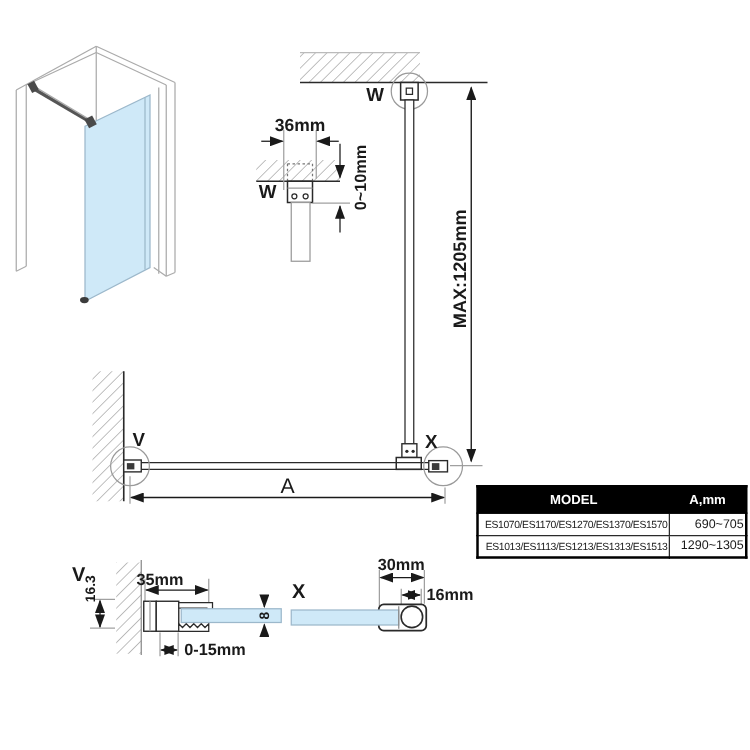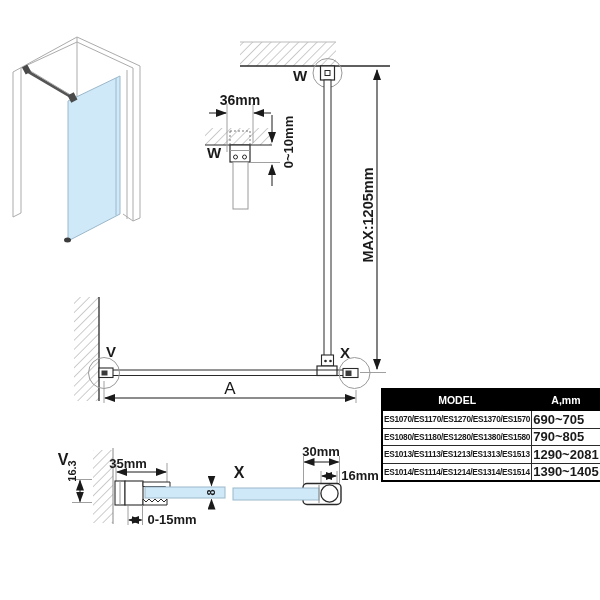--- a/index.html
+++ b/index.html
@@ -12,24 +12,24 @@
   .t-dim-sm{font-size:11px;font-weight:bold;}
   .t-marker{font-size:15px;font-weight:bold;}
   .t-marker-lg{font-size:16px;font-weight:bold;}
   .t-A{font-size:17px;font-weight:normal;}
   .t-max{font-size:14.5px;font-weight:bold;}
 
   .spec-table{position:absolute;left:381px;top:388px;width:217px;}
   .spec-table table{border-collapse:collapse;width:100%;border:2px solid #000;}
   .spec-table th{background:#000;color:#fff;font-size:10.5px;font-weight:bold;
                  height:18px;padding:1px 2px;border:1px solid #000;margin-top:14px;}
-  .spec-table td{border:1px solid #2a2a2a;text-align:left;padding:0 1px;
-                 height:16.5px;color:#1a1a1a;font-weight:bold;}
+  .spec-table td{border:1px solid #2a2a2a;text-align:right;padding:0 1px;
+                 height:16.5px;color:#1a1a1a;}
   .spec-table td.model{font-size:8.3px;width:150px;letter-spacing:-0.3px;white-space:nowrap;}
-  .spec-table td.amm{font-size:13px;}
+  .spec-table td.amm{font-size:10px;}
 </style>
 </head>
 <body>
 
 <div class="canvas">
 <svg width="600" height="600" viewBox="0 0 600 600">
   <defs>
     <marker id="arr" markerWidth="11" markerHeight="8" refX="10" refY="4" orient="auto-start-reverse" markerUnits="userSpaceOnUse">
       <path d="M0,0 L11,4 L0,8 Z" fill="#1a1a1a"></path>
     </marker>
@@ -217,27 +217,19 @@
         <th>MODEL</th>
         <th>A,mm</th>
       </tr>
     </thead>
     <tbody>
       <tr>
         <td class="model">ES1070/ES1170/ES1270/ES1370/ES1570</td>
         <td class="amm">690~705</td>
       </tr>
       <tr>
-        <td class="model">ES1080/ES1180/ES1280/ES1380/ES1580</td>
-        <td class="amm">790~805</td>
-      </tr>
-      <tr>
         <td class="model">ES1013/ES1113/ES1213/ES1313/ES1513</td>
-        <td class="amm">1290~2081</td>
-      </tr>
-      <tr>
-        <td class="model">ES1014/ES1114/ES1214/ES1314/ES1514</td>
-        <td class="amm">1390~1405</td>
+        <td class="amm">1290~1305</td>
       </tr>
     </tbody>
   </table>
 </div>
 </div>
 
 </body></html>

